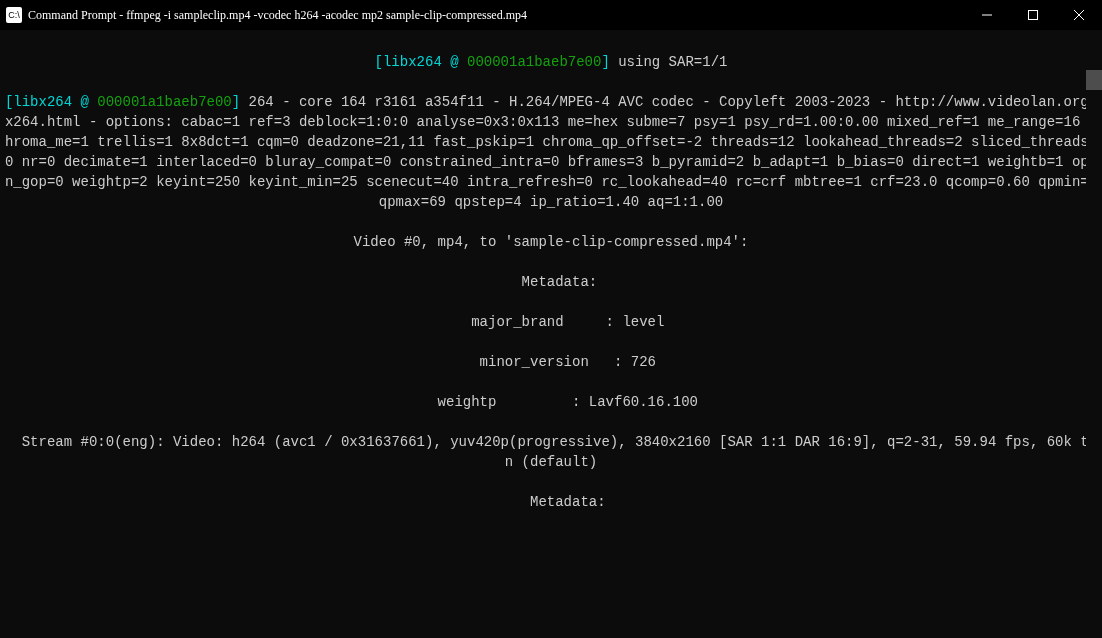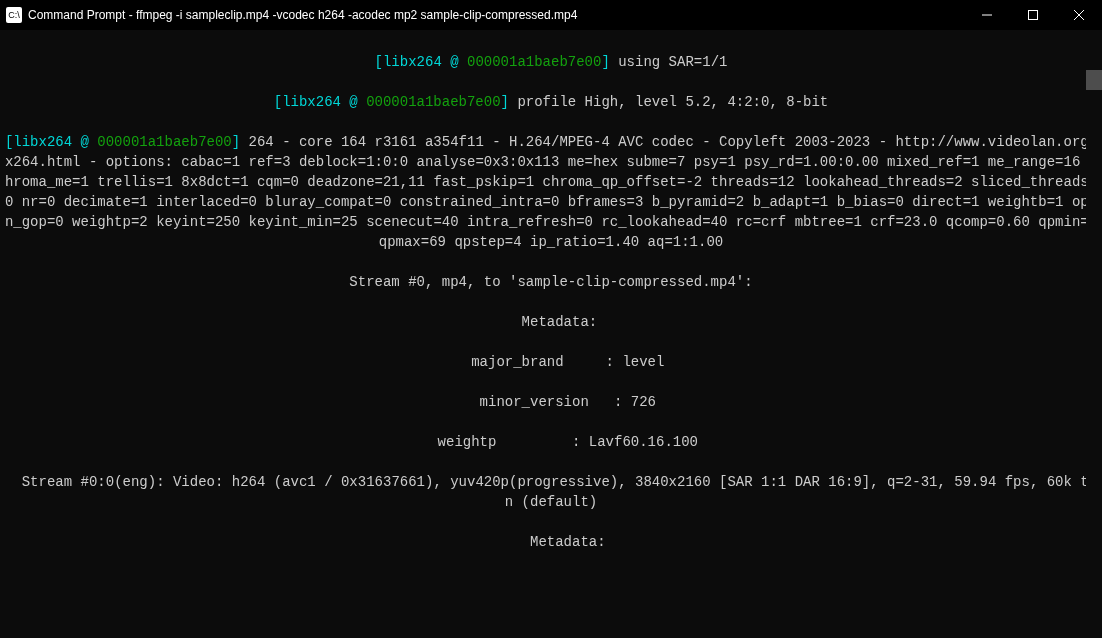--- a/index.html
+++ b/index.html
@@ -28,21 +28,21 @@
       height: 16px;
       margin-right: 6px;
       display: inline-flex;
       align-items: center;
       justify-content: center;
       background: #fff;
       font-size: 9px;
       color: #000;
       border-radius: 2px;
     }
-    .titlebar-title { flex: 1; }
+    .titlebar-title { flex: 1; font-family: Liberation Serif, serif; }
     .win-controls { display: flex; height: 100%; }
     .win-btn {
       width: 46px;
       height: 30px;
       display: flex;
       align-items: center;
       justify-content: center;
       color: #ffffff;
       font-family: "Segoe UI Symbol", sans-serif;
       font-size: 10px;
@@ -97,23 +97,22 @@
       <svg viewBox="0 0 10 10">
           <line x1="0" y1="0" x2="10" y2="10" stroke="#fff" stroke-width="1"></line>
           <line x1="10" y1="0" x2="0" y2="10" stroke="#fff" stroke-width="1"></line>
         </svg>
     </div>
   </div>
 </div>
 
 <div class="terminal">
 <span class="ln"><span class="cyan">[</span><span class="cyan">libx264 @ </span><span class="green">000001a1baeb7e00</span><span class="cyan">]</span><span class="white"> using SAR=1/1</span></span>
-<span class="ln"><span class="cyan">[</span><span class="cyan">libx264 @ </span><span class="green">000001a1baeb7e00</span><span class="cyan">]</span><span class="white"> profile High, level 5.2, 4:2:0, 8-bit</span></span>
 <span class="ln"><span class="cyan">[</span><span class="cyan">libx264 @ </span><span class="green">000001a1baeb7e00</span><span class="cyan">]</span><span class="white"> 264 - core 164 r3161 a354f11 - H.264/MPEG-4 AVC codec - Copyleft 2003-2023 - http://www.videolan.org/x264.html - options: cabac=1 ref=3 deblock=1:0:0 analyse=0x3:0x113 me=hex subme=7 psy=1 psy_rd=1.00:0.00 mixed_ref=1 me_range=16 chroma_me=1 trellis=1 8x8dct=1 cqm=0 deadzone=21,11 fast_pskip=1 chroma_qp_offset=-2 threads=12 lookahead_threads=2 sliced_threads=0 nr=0 decimate=1 interlaced=0 bluray_compat=0 constrained_intra=0 bframes=3 b_pyramid=2 b_adapt=1 b_bias=0 direct=1 weightb=1 open_gop=0 weightp=2 keyint=250 keyint_min=25 scenecut=40 intra_refresh=0 rc_lookahead=40 rc=crf mbtree=1 crf=23.0 qcomp=0.60 qpmin=0 qpmax=69 qpstep=4 ip_ratio=1.40 aq=1:1.00</span></span>
-<span class="ln white">Stream #0, mp4, to 'sample-clip-compressed.mp4':</span>
+<span class="ln white">Video #0, mp4, to 'sample-clip-compressed.mp4':</span>
 <span class="ln white">  Metadata:</span>
 <span class="ln white">    major_brand     : level</span>
 <span class="ln white">    minor_version   : 726</span>
 <span class="ln white">    weightp         : Lavf60.16.100</span>
 <span class="ln white">  Stream #0:0(eng): Video: h264 (avc1 / 0x31637661), yuv420p(progressive), 3840x2160 [SAR 1:1 DAR 16:9], q=2-31, 59.94 fps, 60k tbn (default)</span>
 <span class="ln white">    Metadata:</span>
 
 
 
 

